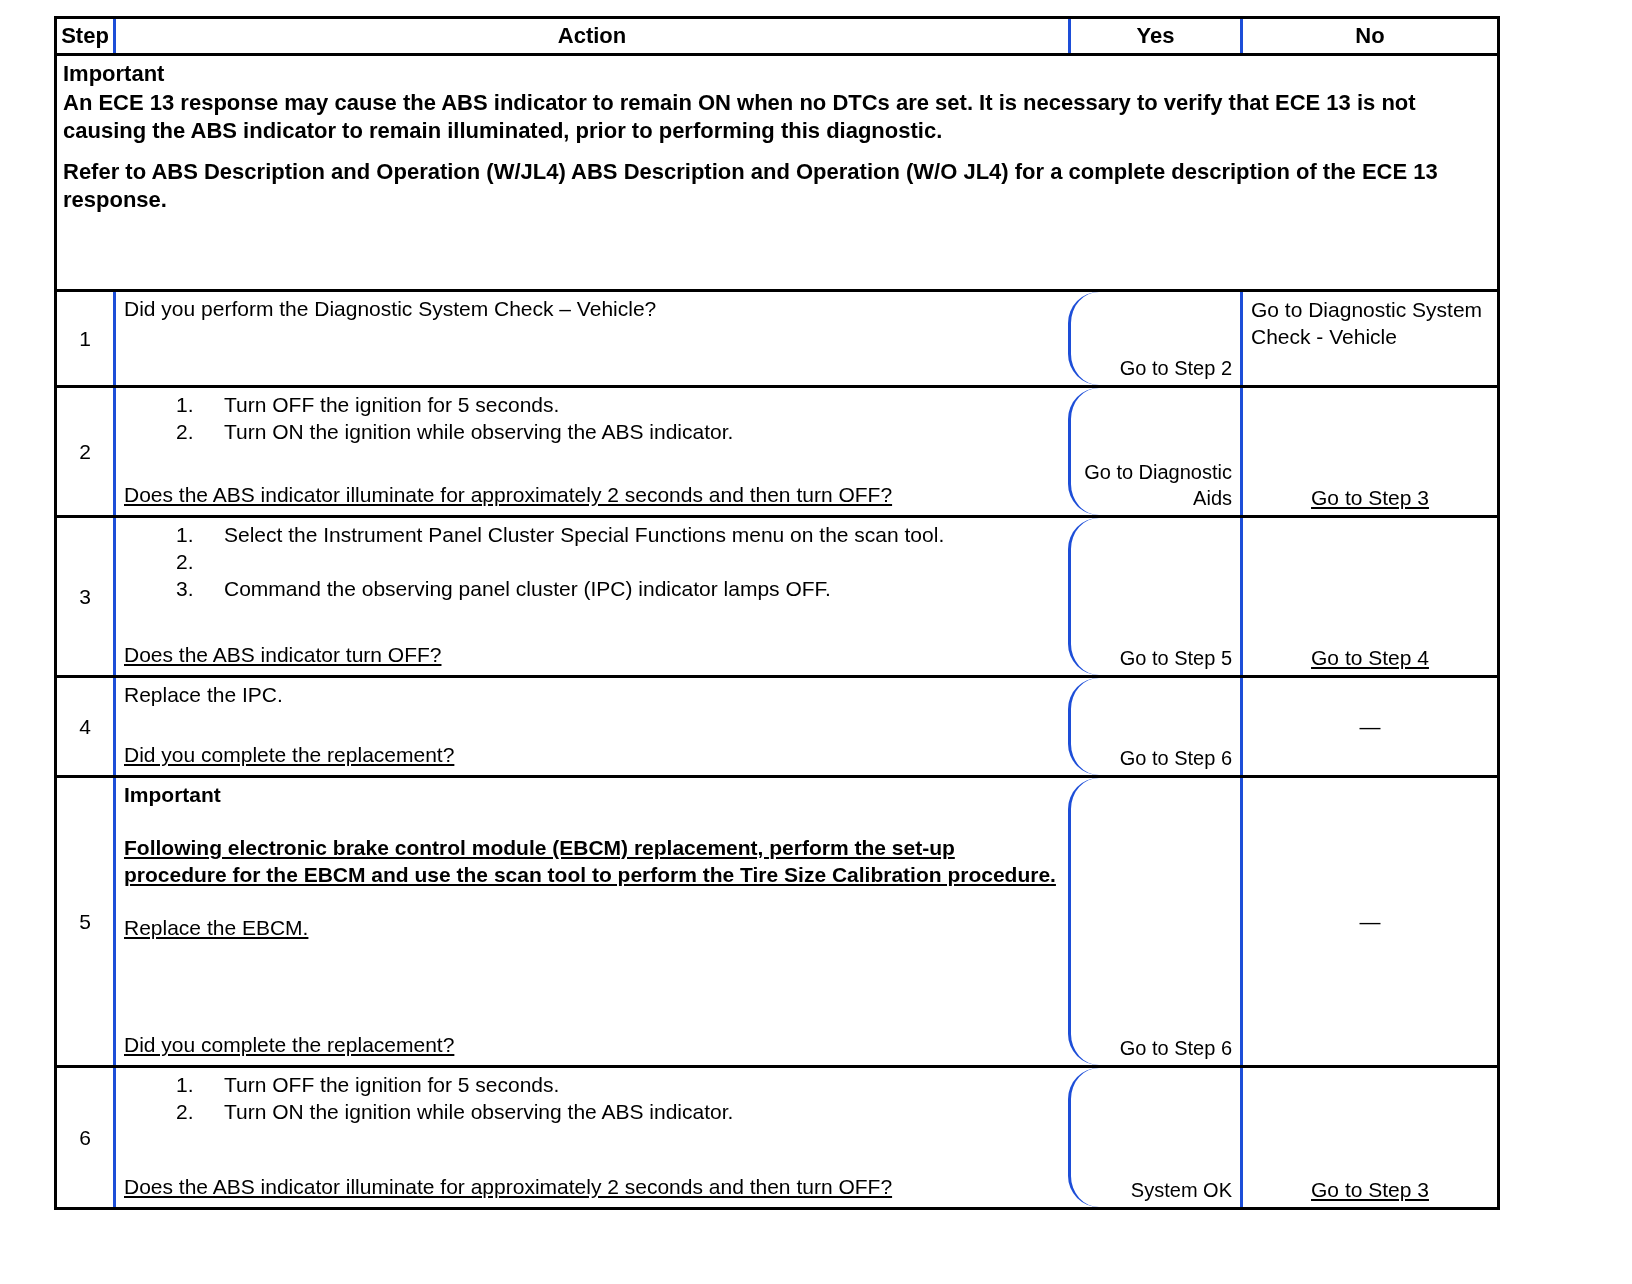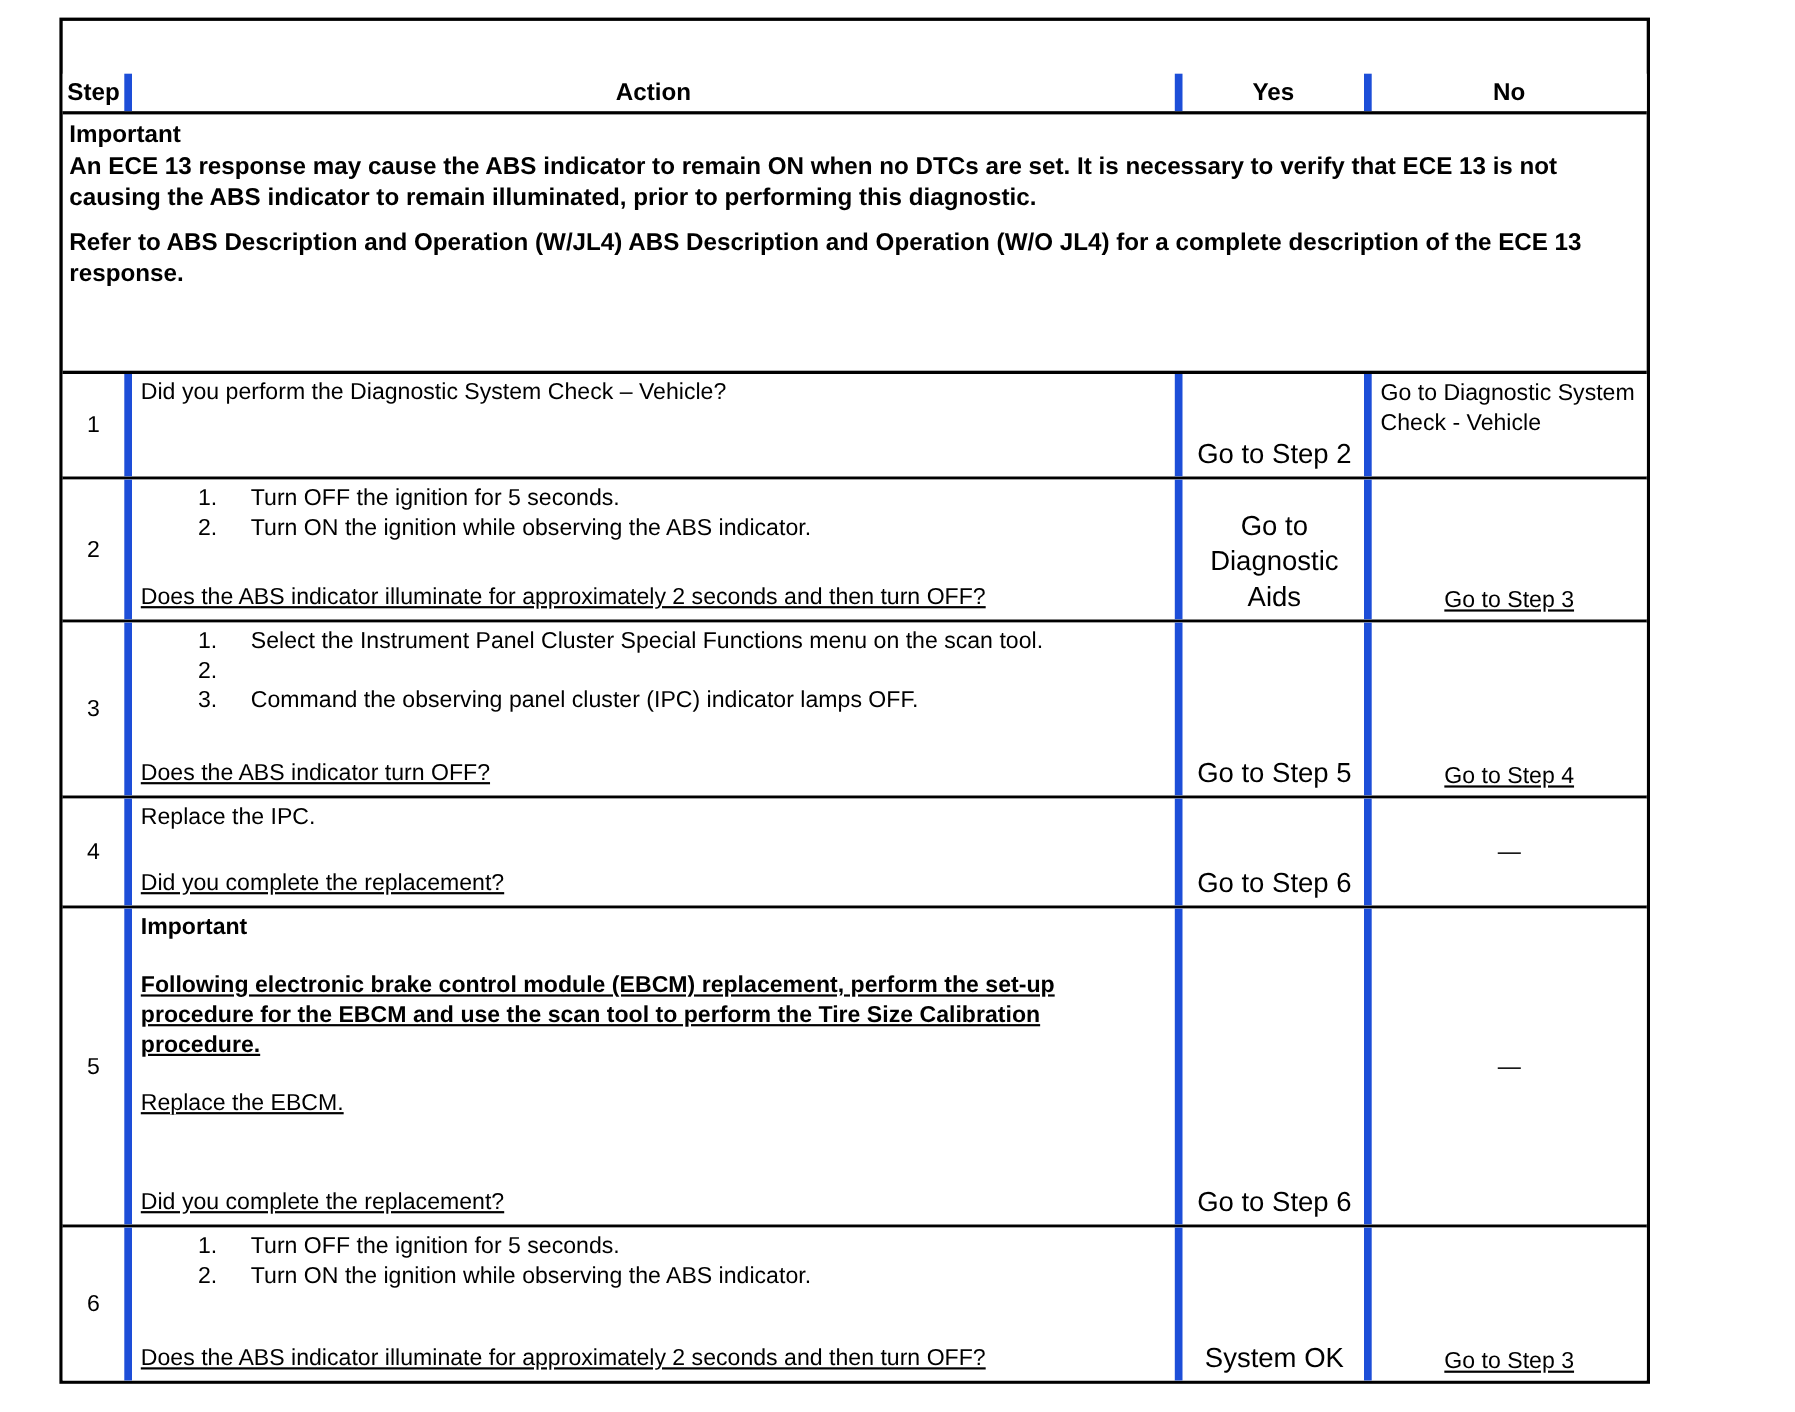--- a/index.html
+++ b/index.html
@@ -17,24 +17,24 @@
     width: 1446px;
     border: 3px solid #000;
     background: #fff;
   }
   .dtable > div + div { border-top: 3px solid #000; }
 
   .trow {
     display: grid;
     grid-template-columns: 56px 955px 172px 1fr;
   }
-  .trow > .cell + .cell { border-left: 7px solid #1d4ed8; }
-
-  
-  .header-row { font-weight: bold; font-size: 22px; margin-top: 48px; }
+  .trow > .cell + .cell { border-left: 3px solid #1d4ed8; }
+
+  
+  .header-row { font-weight: bold; font-size: 22px; }
   .header-row .cell {
     min-height: 34px;
     display: flex; align-items: center; justify-content: center;
     padding: 2px;
     text-align: center;
   }
 
   
   .notice {
     min-height: 236px;
@@ -59,23 +59,24 @@
   .para + .para { margin-top: 26px; text-decoration: underline; }
   .para.bold { font-weight: bold; }
   .para.question { margin-top: auto; padding-top: 10px; }
   .num-list { }
   .num-item { display: flex; padding-left: 52px; }
   .num { width: 48px; flex: none; }
   .li-text { flex: 1; }
 
   .yes-cell {
     display: flex; flex-direction: column; justify-content: flex-end;
-    font-size: 25px; line-height: 1.3;
+    font-size: 20px; line-height: 1.3;
     padding: 4px 8px 4px 10px;
-    text-align: center;
+    text-align: right;
+    border-radius: 31px;
   }
   .no-cell {
     display: flex;
     font-size: 21px; line-height: 1.3;
     padding: 4px 8px 4px 8px;
   }
   .no-top-left { align-items: flex-start; justify-content: flex-start; text-align: left; }
   .no-bottom-center { align-items: flex-end; justify-content: center; text-align: center; text-decoration: underline; }
   .no-middle-center { align-items: center; justify-content: center; text-align: center; }
 

